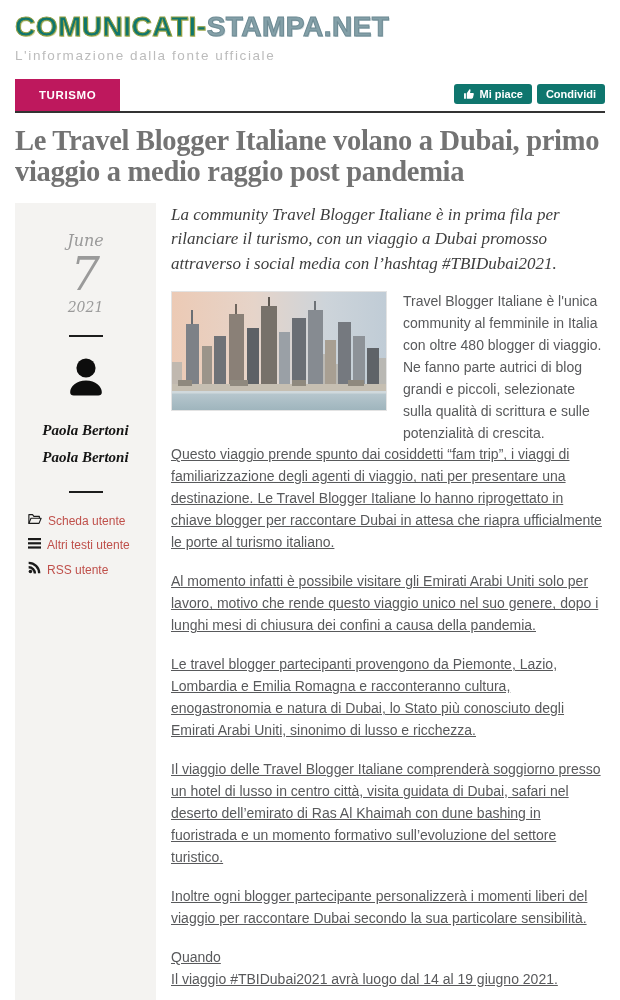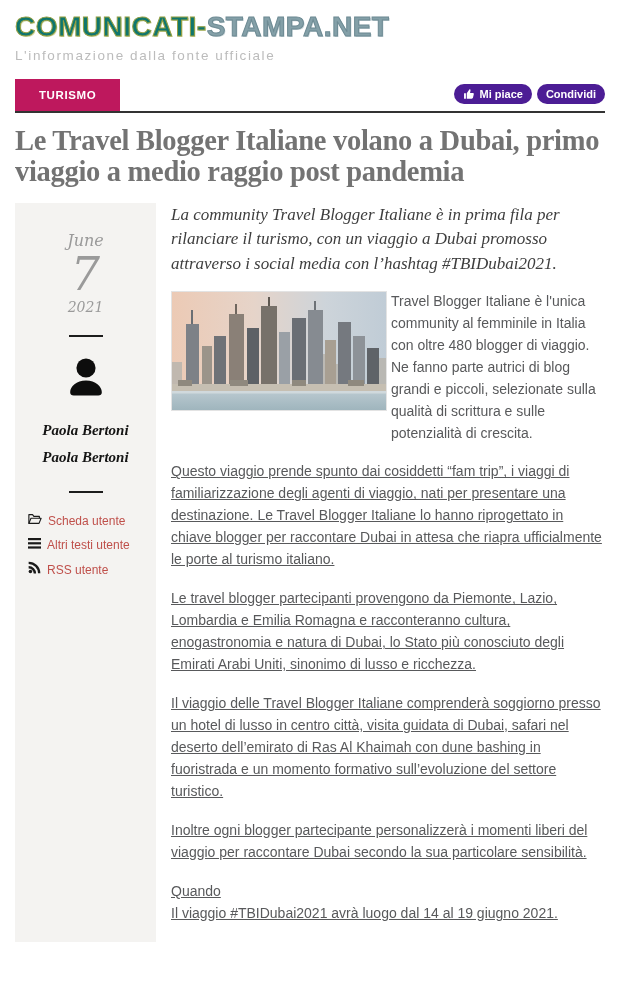--- a/index.html
+++ b/index.html
@@ -14,21 +14,21 @@
   
   .logo { font-family:"Liberation Sans", sans-serif; font-weight:bold; font-size:28px; letter-spacing:.5px; line-height:1.1; cursor:pointer; }
   .logo-green { color:#0f766e; -webkit-text-stroke:1px #939e41; text-shadow:1px 1px 0 #d7ddb0;text-align:right; }
   .logo-gray  { color:#84a0a8; -webkit-text-stroke:1px #6d8a93; text-shadow:1px 1px 0 #c6d3d7; }
   .tagline { margin-top:5px; font-size:13.5px; color:#bcbcbc; letter-spacing:1.6px; }
 
   
   .tabrow { display:flex; justify-content:space-between; align-items:flex-end; margin-top:16px; border-bottom:2px solid #333333; }
   .tab { background:#be185d; color:#ffffff; font-size:11.5px; font-weight:bold; letter-spacing:.6px; padding:10px 24px; cursor:pointer; }
   .fb-buttons { display:flex; gap:5px; padding-bottom:7px; }
-  .fb-btn { display:inline-flex; align-items:center; gap:4px; background:#4c1d95; color:#fff; border:none; border-radius:10px; font-family:"Liberation Sans",sans-serif; font-size:11px; font-weight:bold; padding:4px 9px; cursor:pointer; }
+  .fb-btn { display:inline-flex; align-items:center; gap:4px; background:#0f766e; color:#fff; border:none; border-radius:3px; font-family:"Liberation Sans",sans-serif; font-size:11px; font-weight:bold; padding:4px 9px; cursor:pointer; }
   .fb-btn svg { display:block; }
 
   
   h1.title { font-family:"Liberation Serif", serif; font-weight:bold; color:#737373; font-size:28.5px; line-height:1.08; letter-spacing:-.3px; margin-top:13px; }
 
   
   .content { display:flex; margin-top:16px; align-items:stretch; }
   .sidebar { width:141px; background:#f4f3f1; padding:28px 10px 20px 10px; text-align:center; flex-shrink:0; }
   .main { flex:1; padding-left:15px; }
 
@@ -38,21 +38,21 @@
   .date-year  { font-family:"DejaVu Serif", serif; font-style:italic; font-size:14px; color:#9a9a9a; }
   .sb-divider { width:34px; border:none; border-top:2px solid #1c1c1c; margin:20px auto 16px auto; }
   .avatar { margin:2px auto 10px auto; }
   .author { font-family:"Liberation Serif", serif; font-weight:bold; font-style:italic; font-size:15px; color:#141414; line-height:1.8; }
   .sb-links { margin-top:14px; text-align:left; padding-left:3px; }
   .sb-link { display:flex; align-items:center; gap:6px; font-size:12px; color:#bf4f4a; line-height:2.05; cursor:pointer; text-decoration:none; }
   .sb-link svg { flex-shrink:0; }
 
   
   .intro { font-family:"Liberation Serif", serif; font-style:italic; font-size:17px; color:#3e3e3e; line-height:1.42; margin-bottom:15px; }
-  .lead { display:flex; gap:4px; margin-bottom:17px; }
+  .lead { display:flex; gap:16px; }
   .photo { width:216px; height:120px; flex-shrink:0; border:1px solid #e3e3e3; }
   .lead-text { font-size:14px; line-height:1.57; color:#58595b; }
   .para { font-size:14px; line-height:1.57; color:#58595b; margin-bottom:17px;text-decoration:underline; }
   .para .line { display:block; }
 </style>
 </head>
 <body>
 
 <div class="page">
 
@@ -189,20 +189,21 @@
                 <rect x="176" y="88" width="16" height="6"></rect>
               </g>
             <rect x="0" y="99" width="214" height="19" fill="url(#water)"></rect>
             <rect x="0" y="99" width="214" height="2.5" fill="#d6dde0" opacity=".8"></rect>
           </svg>
         </div>
         <p class="lead-text">Travel Blogger Italiane è l'unica community al femminile in Italia con oltre 480 blogger di viaggio. Ne fanno parte autrici di blog grandi e piccoli, selezionate sulla qualità di scrittura e sulle potenzialità di crescita.</p>
       </div>
 
       <p class="para">Questo viaggio prende spunto dai cosiddetti “fam trip”, i viaggi di familiarizzazione degli agenti di viaggio, nati per presentare una destinazione. Le Travel Blogger Italiane lo hanno riprogettato in chiave blogger per raccontare Dubai in attesa che riapra ufficialmente le porte al turismo italiano.</p>
+      <p class="para">Al momento infatti è possibile visitare gli Emirati Arabi Uniti solo per lavoro, motivo che rende questo viaggio unico nel suo genere, dopo i lunghi mesi di chiusura dei confini a causa della pandemia.</p>
       <p class="para">Le travel blogger partecipanti provengono da Piemonte, Lazio, Lombardia e Emilia Romagna e racconteranno cultura, enogastronomia e natura di Dubai, lo Stato più conosciuto degli Emirati Arabi Uniti, sinonimo di lusso e ricchezza.</p>
       <p class="para">Il viaggio delle Travel Blogger Italiane comprenderà soggiorno presso un hotel di lusso in centro città, visita guidata di Dubai, safari nel deserto dell’emirato di Ras Al Khaimah con dune bashing in fuoristrada e un momento formativo sull’evoluzione del settore turistico.</p>
       <p class="para">Inoltre ogni blogger partecipante personalizzerà i momenti liberi del viaggio per raccontare Dubai secondo la sua particolare sensibilità.</p>
 
       <p class="para">
         <span class="line">Quando</span>
         <span class="line">Il viaggio #TBIDubai2021 avrà luogo dal 14 al 19 giugno 2021.</span>
       </p>
 
     </main>

